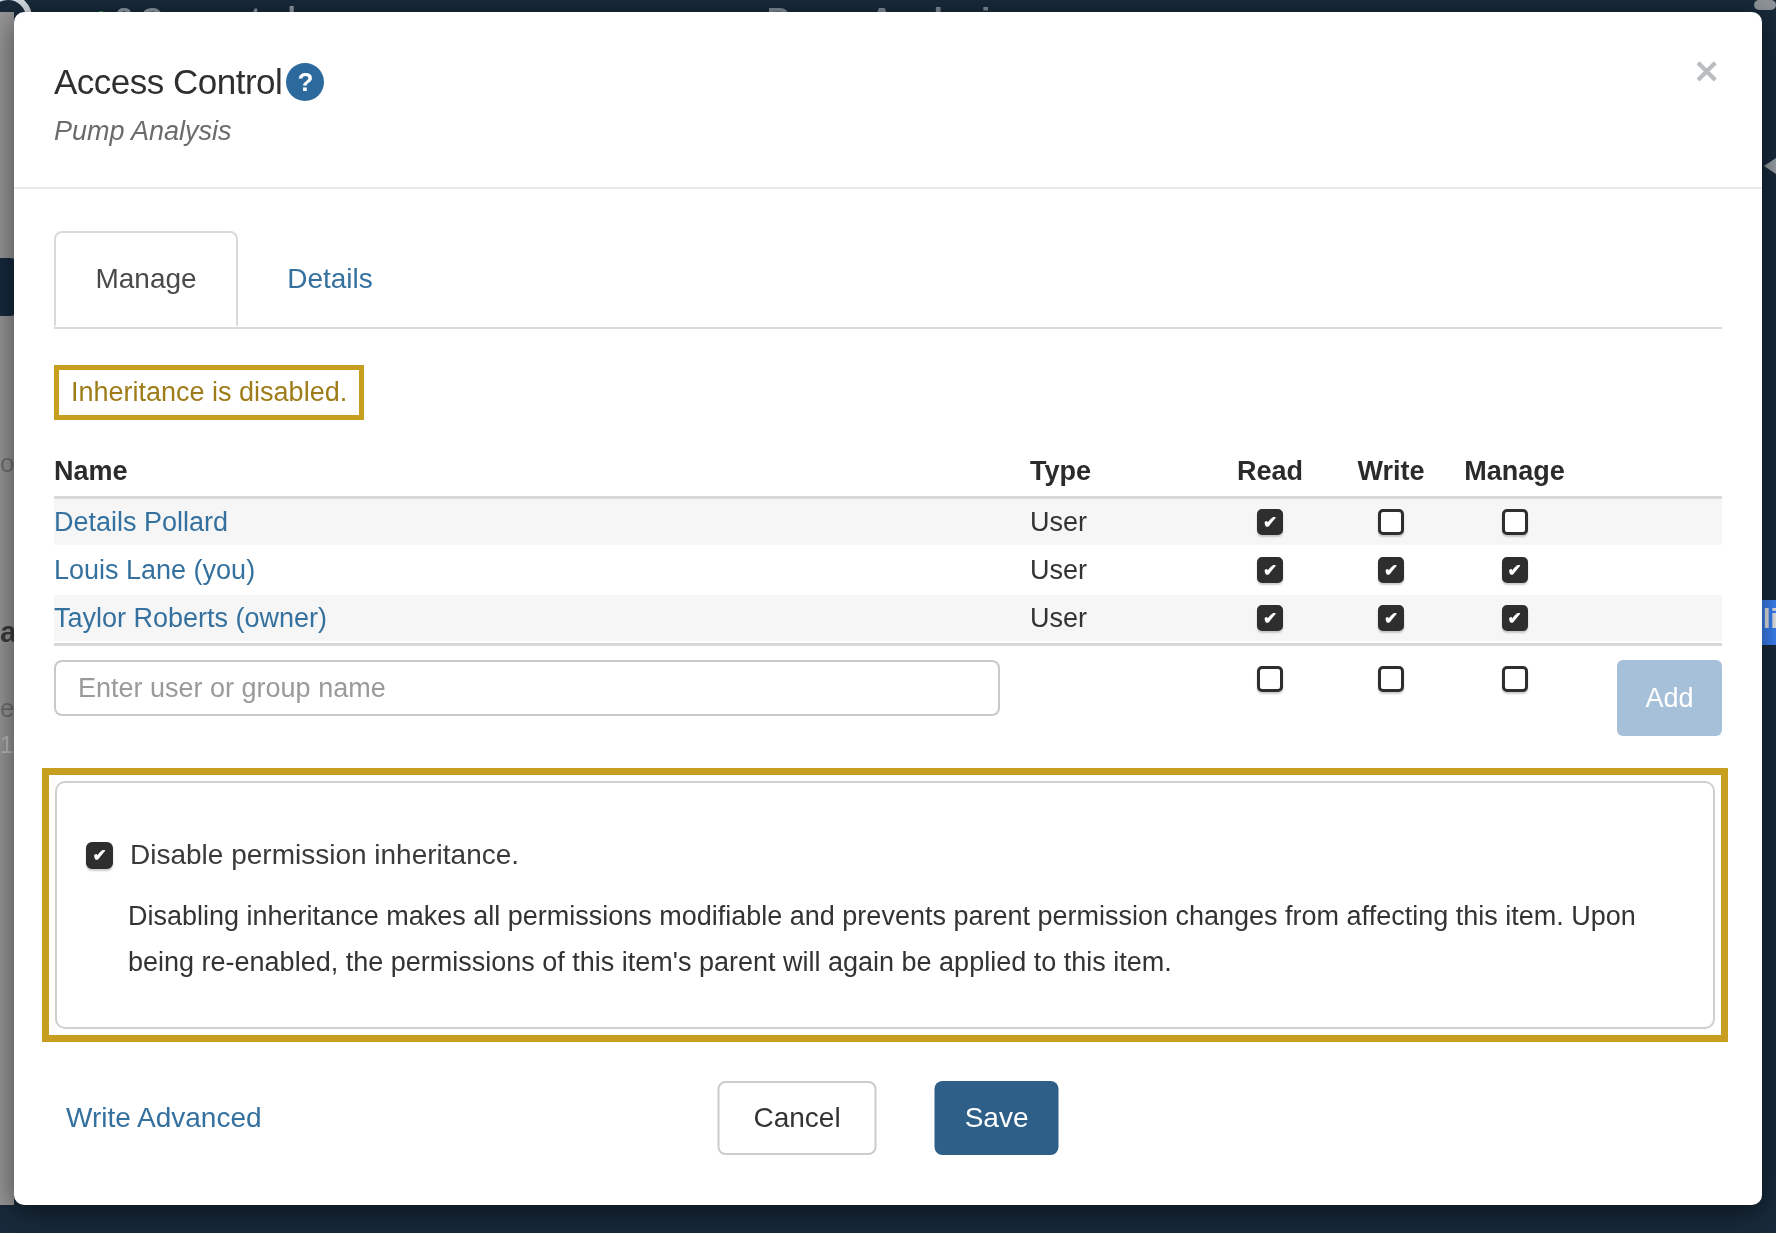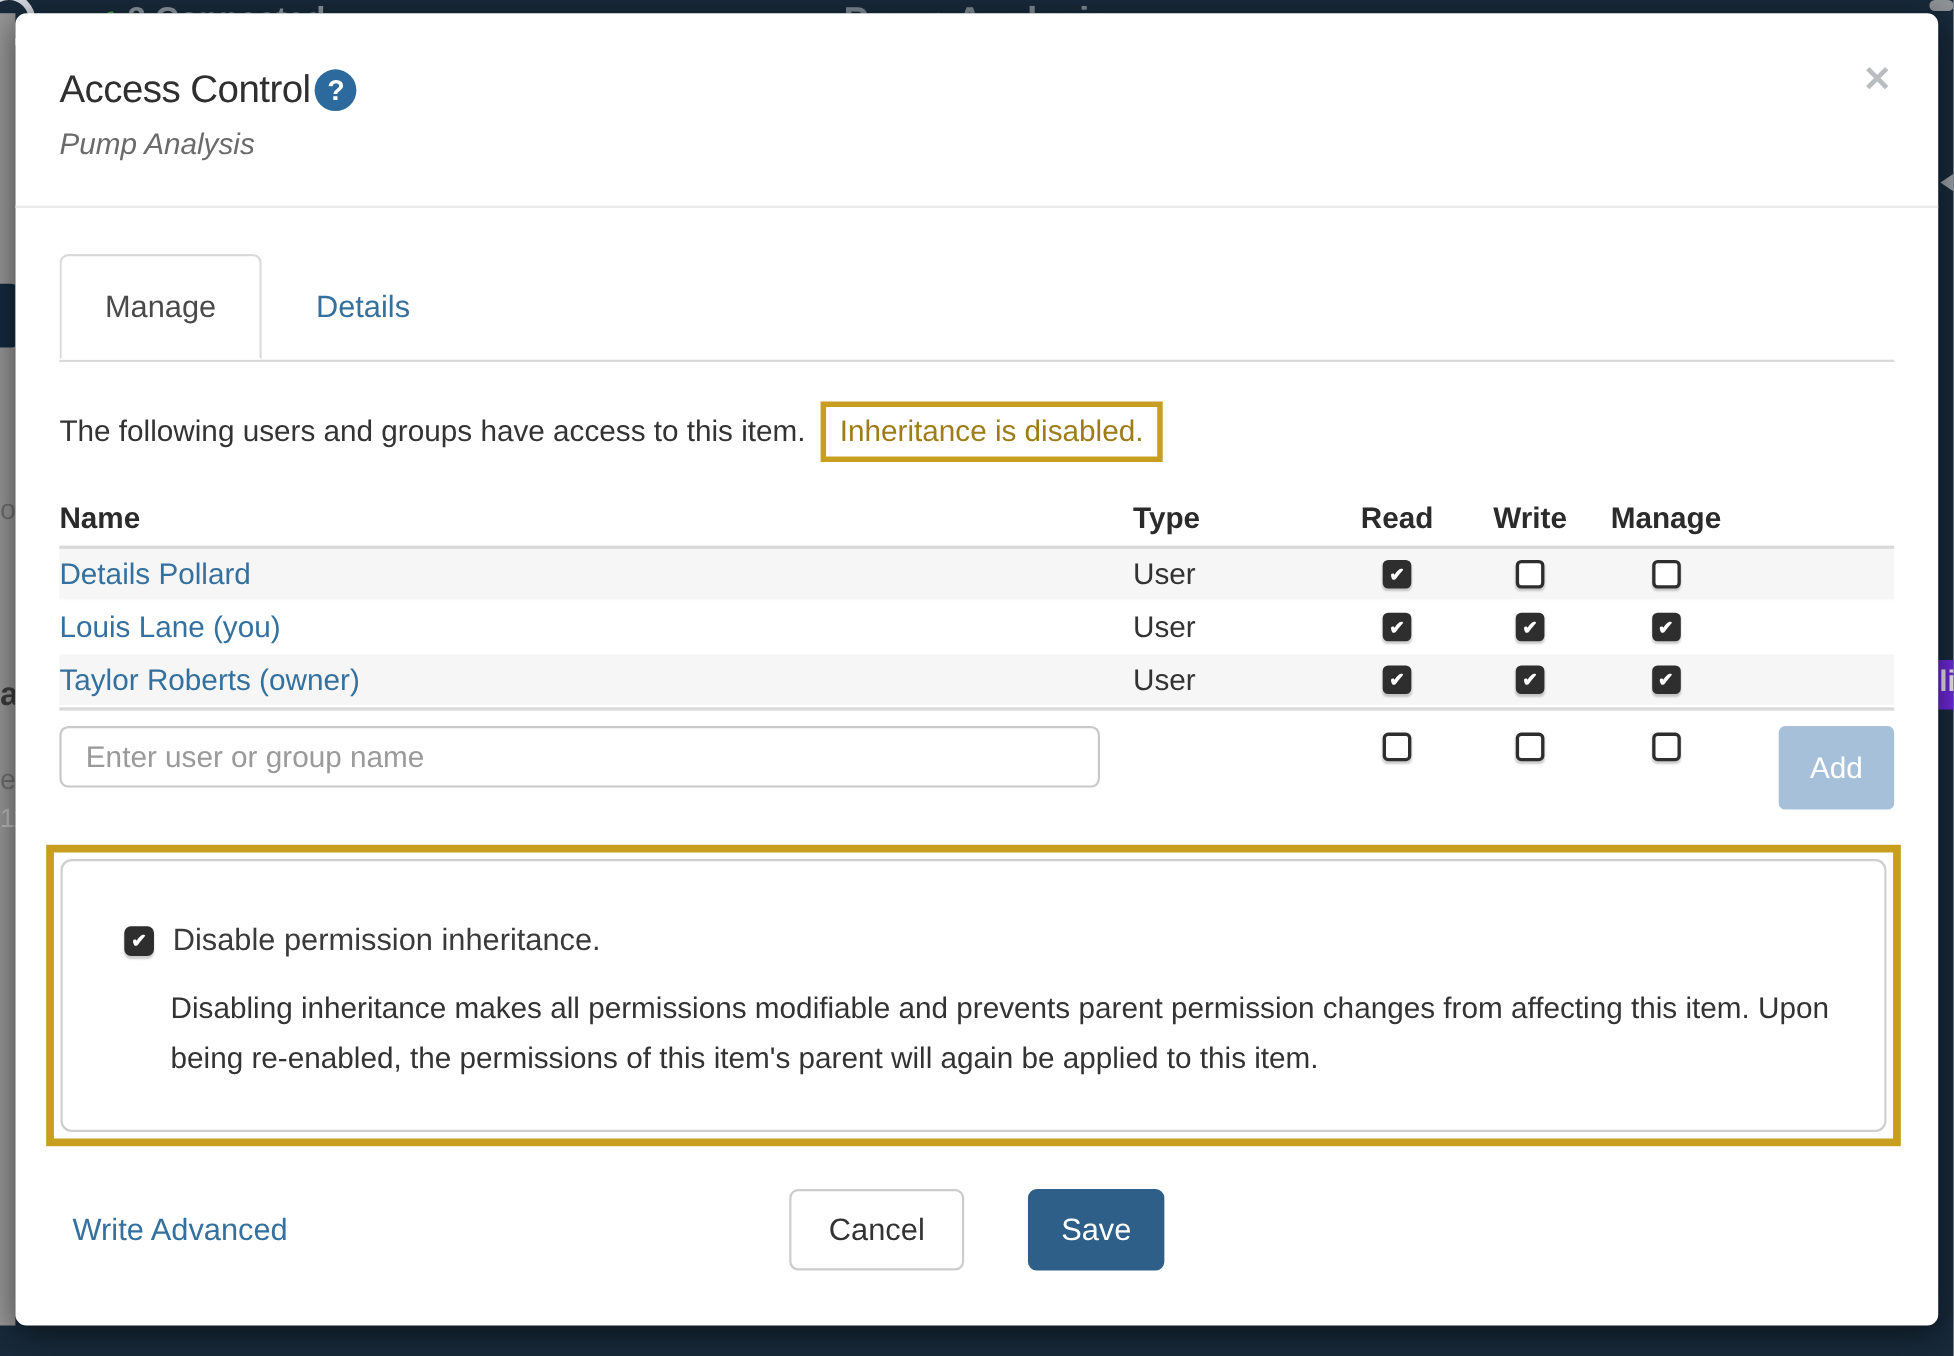--- a/index.html
+++ b/index.html
@@ -18,21 +18,21 @@
   .topbar .ptitle{position:absolute;left:0;right:0;top:0;text-align:center;font-size:34px;font-weight:bold;color:#7f8b96;}
   .logo-ring{position:absolute;left:-16px;top:-6px;width:48px;height:48px;border:6px solid #d5dae0;border-radius:50%;z-index:2;}
   .corner-nub{position:absolute;right:0;top:0;width:22px;height:10px;background:#8f9499;border-radius:6px;z-index:2;}
   .left-strip{position:absolute;left:0;top:12px;width:14px;height:1193px;background:#979797;z-index:2;overflow:hidden;}
   .frag{position:absolute;left:0;font-size:26px;white-space:nowrap;}
   .frag-btn{position:absolute;left:0;top:246px;width:18px;height:58px;background:#15293e;border-radius:0 8px 8px 0;}
   .frag-ol{top:436px;color:#6f6f6f;}
   .frag-al{top:603px;color:#3c3c3c;font-weight:bold;font-size:30px;}
   .frag-er{top:681px;color:#6f6f6f;}
   .frag-11{top:719px;color:#bcbcbc;font-size:24px;}
-  .right-patch{position:absolute;right:0;top:600px;width:14px;height:45px;background:#6d28d9;z-index:2;overflow:hidden;}
+  .right-patch{position:absolute;right:0;top:600px;width:14px;height:45px;background:#3b82f6;z-index:2;overflow:hidden;}
   .frag-li{top:4px;color:#e9e9e9;font-weight:bold;font-size:27px;left:1px;}
   .right-tri{position:absolute;right:0;top:158px;width:0;height:0;border-right:12px solid #9aa0a6;border-top:8px solid transparent;border-bottom:8px solid transparent;z-index:2;}
 
   
   .modal{position:absolute;left:14px;top:12px;width:1748px;height:1193px;background:#fff;border-radius:10px;
          box-shadow:0 6px 30px rgba(0,0,0,.55);z-index:10;}
   .m-head{padding:50px 40px 0;position:relative;}
   .title-row{display:flex;align-items:center;gap:4px;}
   .m-title{font-size:35px;font-weight:500;color:#2f2f2f;letter-spacing:-0.5px;}
   .help{width:38px;height:38px;border-radius:50%;background:var(--help);color:#fff;font-weight:bold;font-size:26px;
@@ -70,21 +70,21 @@
   .add-row{margin-top:14px;align-items:start;}
   .add-input{grid-column:1/3;width:946px;height:56px;border:2px solid #c9c9c9;border-radius:8px;font-size:27px;
              padding:0 22px;color:#444;font-family:"Liberation Sans",sans-serif;outline:none;}
   .add-input::placeholder{color:#9a9a9a;}
   .add-row .cb{margin-top:6px;}
   .add-btn{justify-self:end;width:105px;height:76px;background:var(--add);color:#fff;border:none;border-radius:6px;
            font-size:27px;cursor:pointer;font-family:"Liberation Sans",sans-serif;}
 
   
   .advanced{margin:32px -6px 0 -12px;border:7px solid var(--gold);padding:6px;background:#fff;}
-  .advanced-inner{border:2px solid #cfcfcf;border-radius:10px;padding:56px 30px 42px 56px;}
+  .advanced-inner{border:2px solid #cfcfcf;border-radius:10px;padding:56px 30px 42px 29px;}
   .adv-check-row{display:flex;align-items:center;gap:17px;font-size:28px;color:#3a3a3a;}
   .adv-check-row .cb{width:27px;height:27px;border-radius:6px;}
   .adv-desc{margin:22px 0 0 42px;max-width:1515px;font-size:27px;line-height:46px;color:#333;}
 
   
   .footer{margin-top:38px;position:relative;height:76px;display:flex;align-items:center;}
   .adv-toggle{font-size:28px;color:var(--blue);cursor:pointer;margin-left:12px;}
   .footer-center{position:absolute;left:50%;transform:translateX(-50%);display:flex;gap:58px;}
   .btn{height:74px;font-size:28px;border-radius:8px;cursor:pointer;font-family:"Liberation Sans",sans-serif;}
   .btn-cancel{background:#fff;border:2px solid #ccc;color:#333;padding:16px 34px;}
@@ -124,21 +124,20 @@
   </div>
   <hr class="head-hr">
 
   <div class="m-body">
     <div class="tabs">
       <div class="tab active">Manage</div>
       <div class="tab inactive">Details</div>
     </div>
 
     <div class="intro">
-      <span>The following users and groups have access to this item.</span>
       <span class="notice">Inheritance is disabled.</span>
     </div>
 
     <div class="table">
       <div class="grid t-head">
         <span>Name</span>
         <span>Type</span>
         <span class="c-center">Read</span>
         <span class="c-center">Write</span>
         <span class="c-center">Manage</span>

